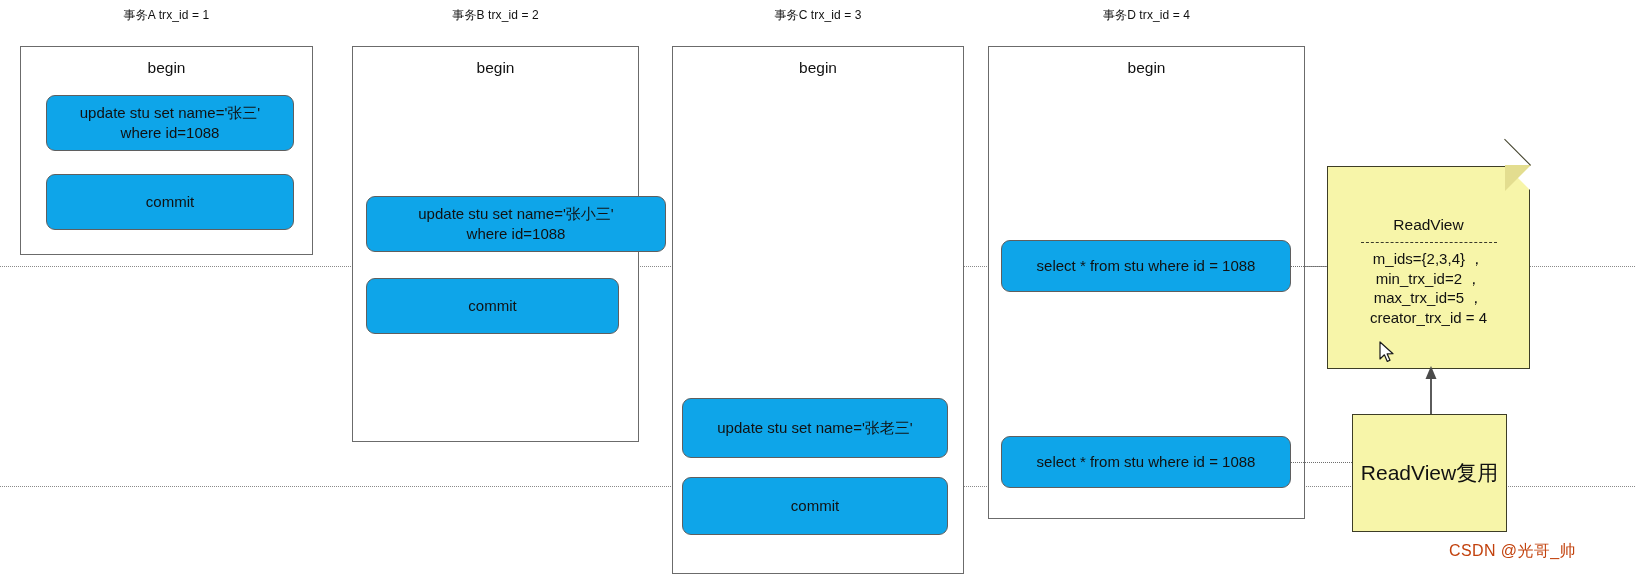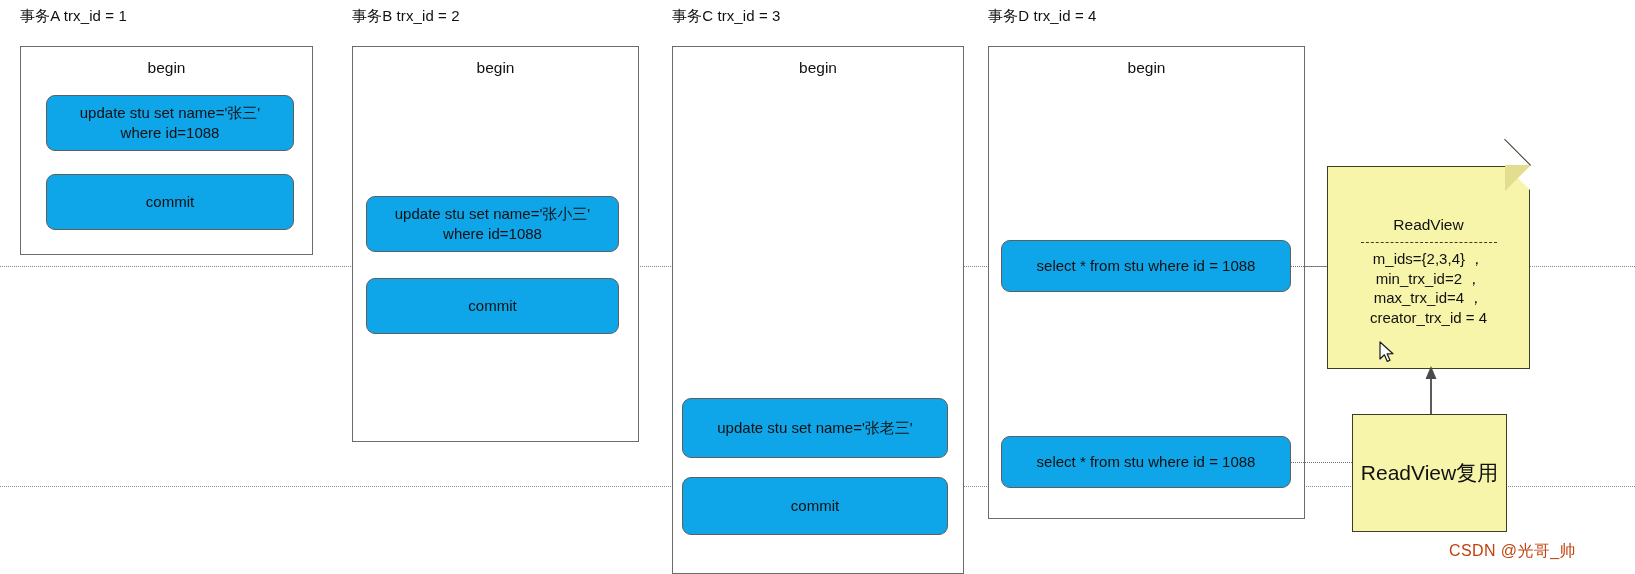--- a/index.html
+++ b/index.html
@@ -17,22 +17,22 @@
   }
 
   .canvas {
     position: absolute;
     inset: 0;
   }
 
   
   .txn-title {
     position: absolute;
-    text-align: left;
-    font-size: 15px;
+    text-align: center;
+    font-size: 12px;
     color: #111111;
     white-space: nowrap;
     letter-spacing: 0.1px;
   }
 
   
   .txn-box {
     position: absolute;
     background: #ffffff;
     border: 1.6px solid #6b6b6b;
@@ -210,21 +210,21 @@
       <span>commit</span>
     </div>
   </div>
 
   <div class="txn-title" style="left:352px; top:7px; width:287px;">事务B trx_id = 2</div>
 
   <div class="txn-box" style="left:352px; top:46px; width:287px; height:396px;">
     <div class="txn-begin" style="top:12px;">begin</div>
   </div>
 
-  <div class="stmt" style="left:366px; top:196px; width:253px; height:56px;">
+  <div class="stmt" style="left:366px; top:196px; width:300px; height:56px;">
     <div>
       <span>update stu set name='张小三'</span>
       <span>where id=1088</span>
     </div>
   </div>
 
   <div class="stmt" style="left:366px; top:278px; width:253px; height:56px;">
     <div>
       <span>commit</span>
     </div>
@@ -273,21 +273,21 @@
     <div class="note-shape"></div>
     <div class="note-fold-cut"></div>
     <div class="note-fold-tri"></div>
     <div class="note-fold-edge"></div>
     <div class="note-inner">
       <div class="note-title">ReadView</div>
       <div class="note-divider"></div>
       <div class="note-lines">
         <div>m_ids={2,3,4} ，</div>
         <div>min_trx_id=2  ，</div>
-        <div>max_trx_id=4  ，</div>
+        <div>max_trx_id=5  ，</div>
         <div>creator_trx_id = 4</div>
       </div>
     </div>
   </div>
 
   <div class="note-plain" style="left:1352px; top:414px; width:155px; height:118px;">
     <span>ReadView复用</span>
   </div>
 
   <svg class="arrow-layer" viewBox="0 0 1635 574" xmlns="http://www.w3.org/2000/svg">

